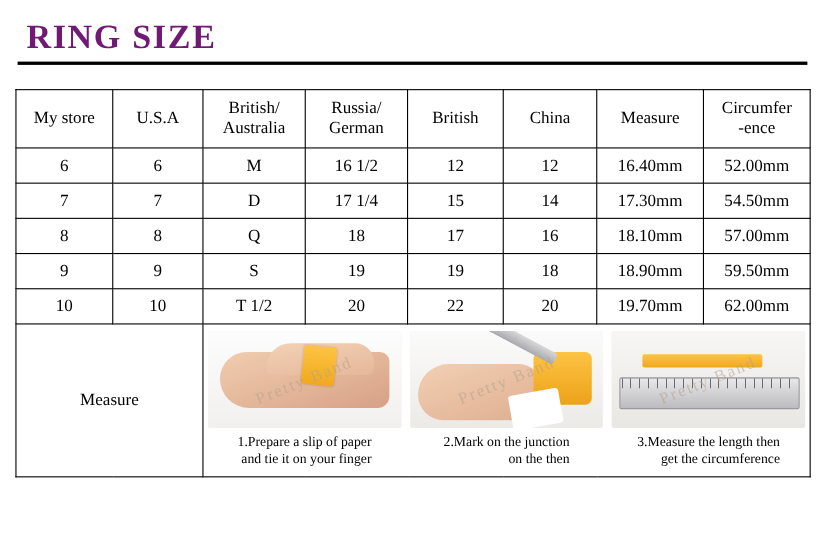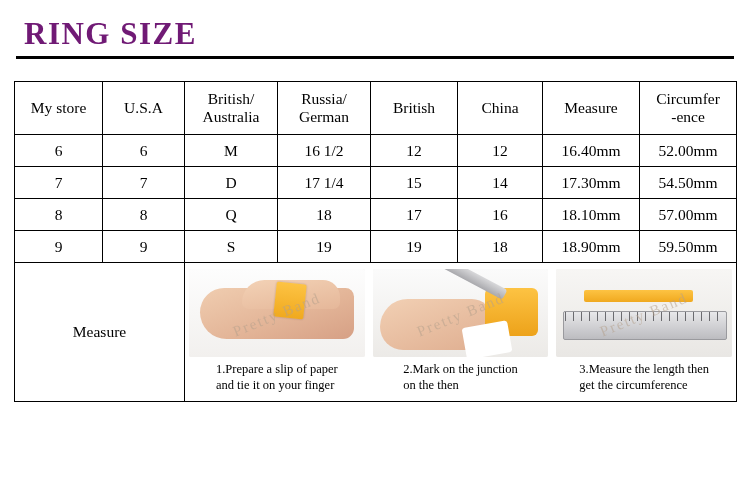--- a/index.html
+++ b/index.html
@@ -103,21 +103,21 @@
     height: 88px;
     border-radius: 2px;
     position: relative;
     overflow: hidden;
     background: #f3f1ee;
   }
   .step-caption {
     font-family: "Liberation Serif", serif;
     font-size: 12.5px;
     line-height: 1.25;
-    text-align: left;
+    text-align: right;
     margin-top: 5px;
     color: #000;
   }
   .watermark {
     position: absolute;
     left: 50%;
     top: 52%;
     transform: translate(-50%, -50%) rotate(-22deg);
     font-family: "Liberation Serif", serif;
     font-size: 15px;
@@ -275,20 +275,30 @@
       <tr>
         <td>9</td>
         <td>9</td>
         <td>S</td>
         <td>19</td>
         <td>19</td>
         <td>18</td>
         <td>18.90mm</td>
         <td>59.50mm</td>
       </tr>
+      <tr>
+        <td>10</td>
+        <td>10</td>
+        <td>T 1/2</td>
+        <td>20</td>
+        <td>22</td>
+        <td>20</td>
+        <td>19.70mm</td>
+        <td>62.00mm</td>
+      </tr>
 
       <tr>
         <td class="measure-label" colspan="2">Measure</td>
         <td class="measure-cell" colspan="6">
           <div class="steps">
 
             <div class="step">
               <div class="photo">
                 <div class="p1-bg"></div>
                 <div class="p1-hand"></div>

